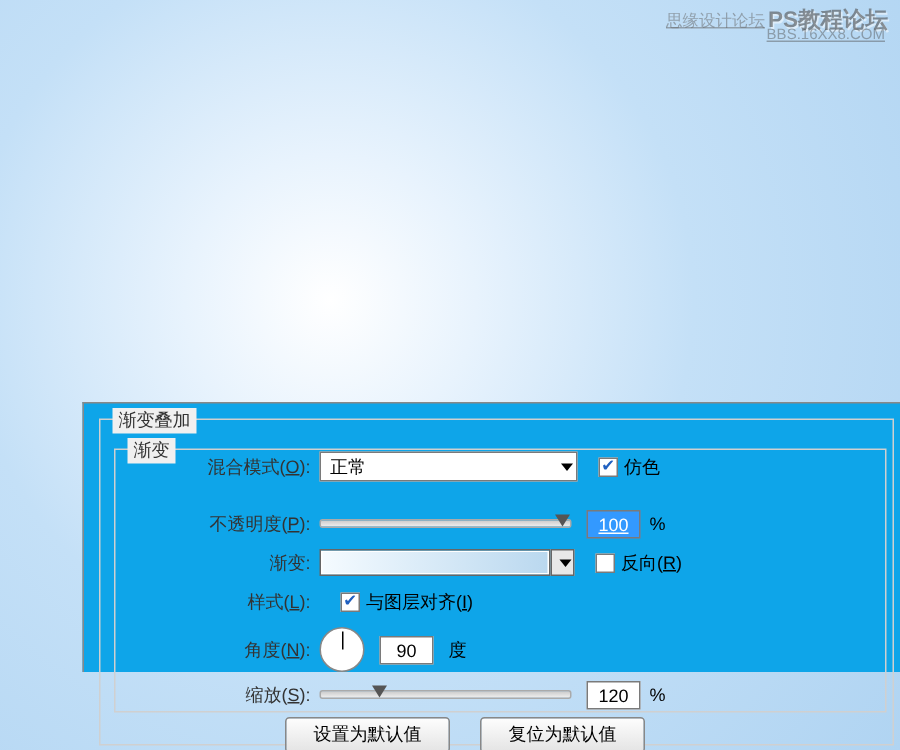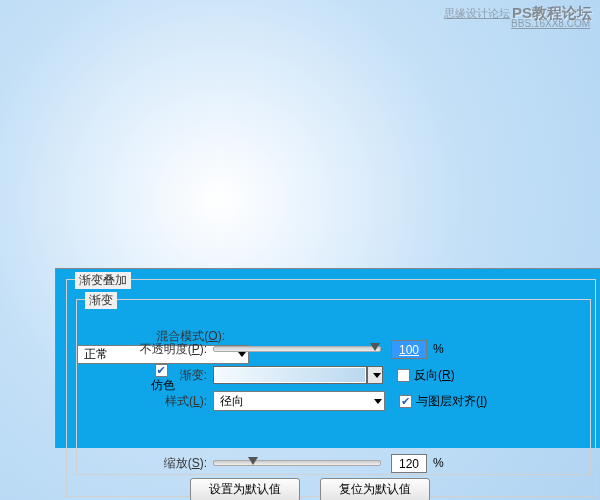--- a/index.html
+++ b/index.html
@@ -206,21 +206,21 @@
 
 <div class="dialog">
 
   <div class="fieldset fieldset-outer">
     <div class="legend">渐变叠加</div>
   </div>
 
   <div class="fieldset fieldset-inner">
     <div class="legend">渐变</div>
 
-    <div class="row" style="top:28px; left:0;flex-direction:column;">
+    <div class="row" style="top:0; left:0;">
       <div class="label">混合模式(<span class="u">O</span>):</div>
       <div class="select" style="width:172px">
         <span>正常</span>
         <span class="dropdown-arrow"></span>
       </div>
       <div style="width:14px"></div>
       <span class="checkbox">
           <span class="check">✔</span>
         </span>
       <span>仿色</span>
@@ -243,31 +243,37 @@
       <div class="grad-btn">
         <span class="dropdown-arrow"></span>
       </div>
       <div style="width:14px"></div>
       <span class="checkbox"></span>
       <span>反向(<span class="u">R</span>)</span>
     </div>
 
     <div class="row" style="top:90px; left:0;">
       <div class="label">样式(<span class="u">L</span>):</div>
-      <div class="select" style="width:172px">
-        <span>径向</span>
-        <span class="dropdown-arrow"></span>
-      </div>
       <div style="width:14px"></div>
       <span class="checkbox">
           <span class="check">✔</span>
         </span>
       <span>与图层对齐(<span class="u">I</span>)</span>
     </div>
 
+    <div class="row" style="top:118px; left:0; height:30px">
+      <div class="label">角度(<span class="u">N</span>):</div>
+      <div class="angle-dial">
+        <div class="angle-line"></div>
+      </div>
+      <div style="width:10px"></div>
+      <div class="num-input">90</div>
+      <div style="width:10px"></div>
+      <span>度</span>
+    </div>
 
     <div class="row" style="top:152px; left:0;">
       <div class="label">缩放(<span class="u">S</span>):</div>
       <div class="slider" style="width:166px">
         <div class="slider-handle" style="left:34px"></div>
       </div>
       <div style="width:10px"></div>
       <div class="num-input">120</div>
       <div style="width:6px"></div>
       <span>%</span>

